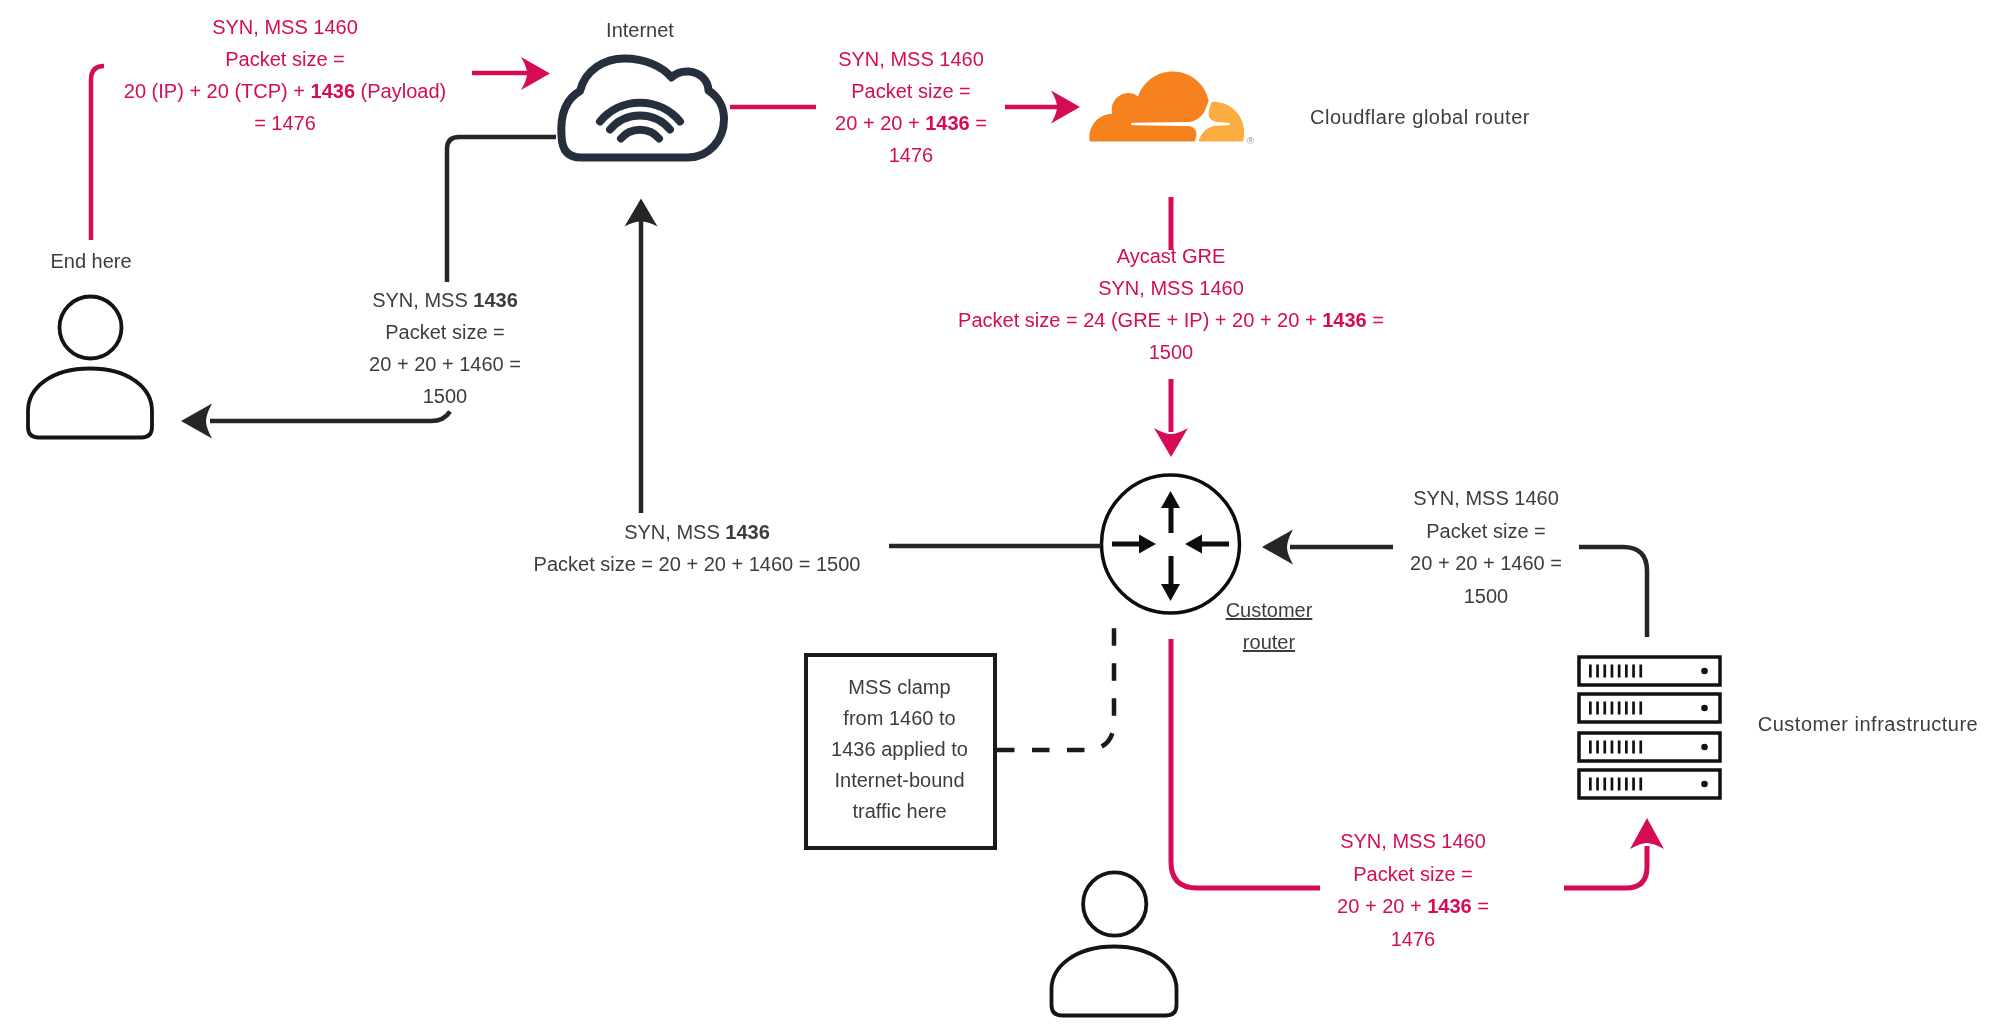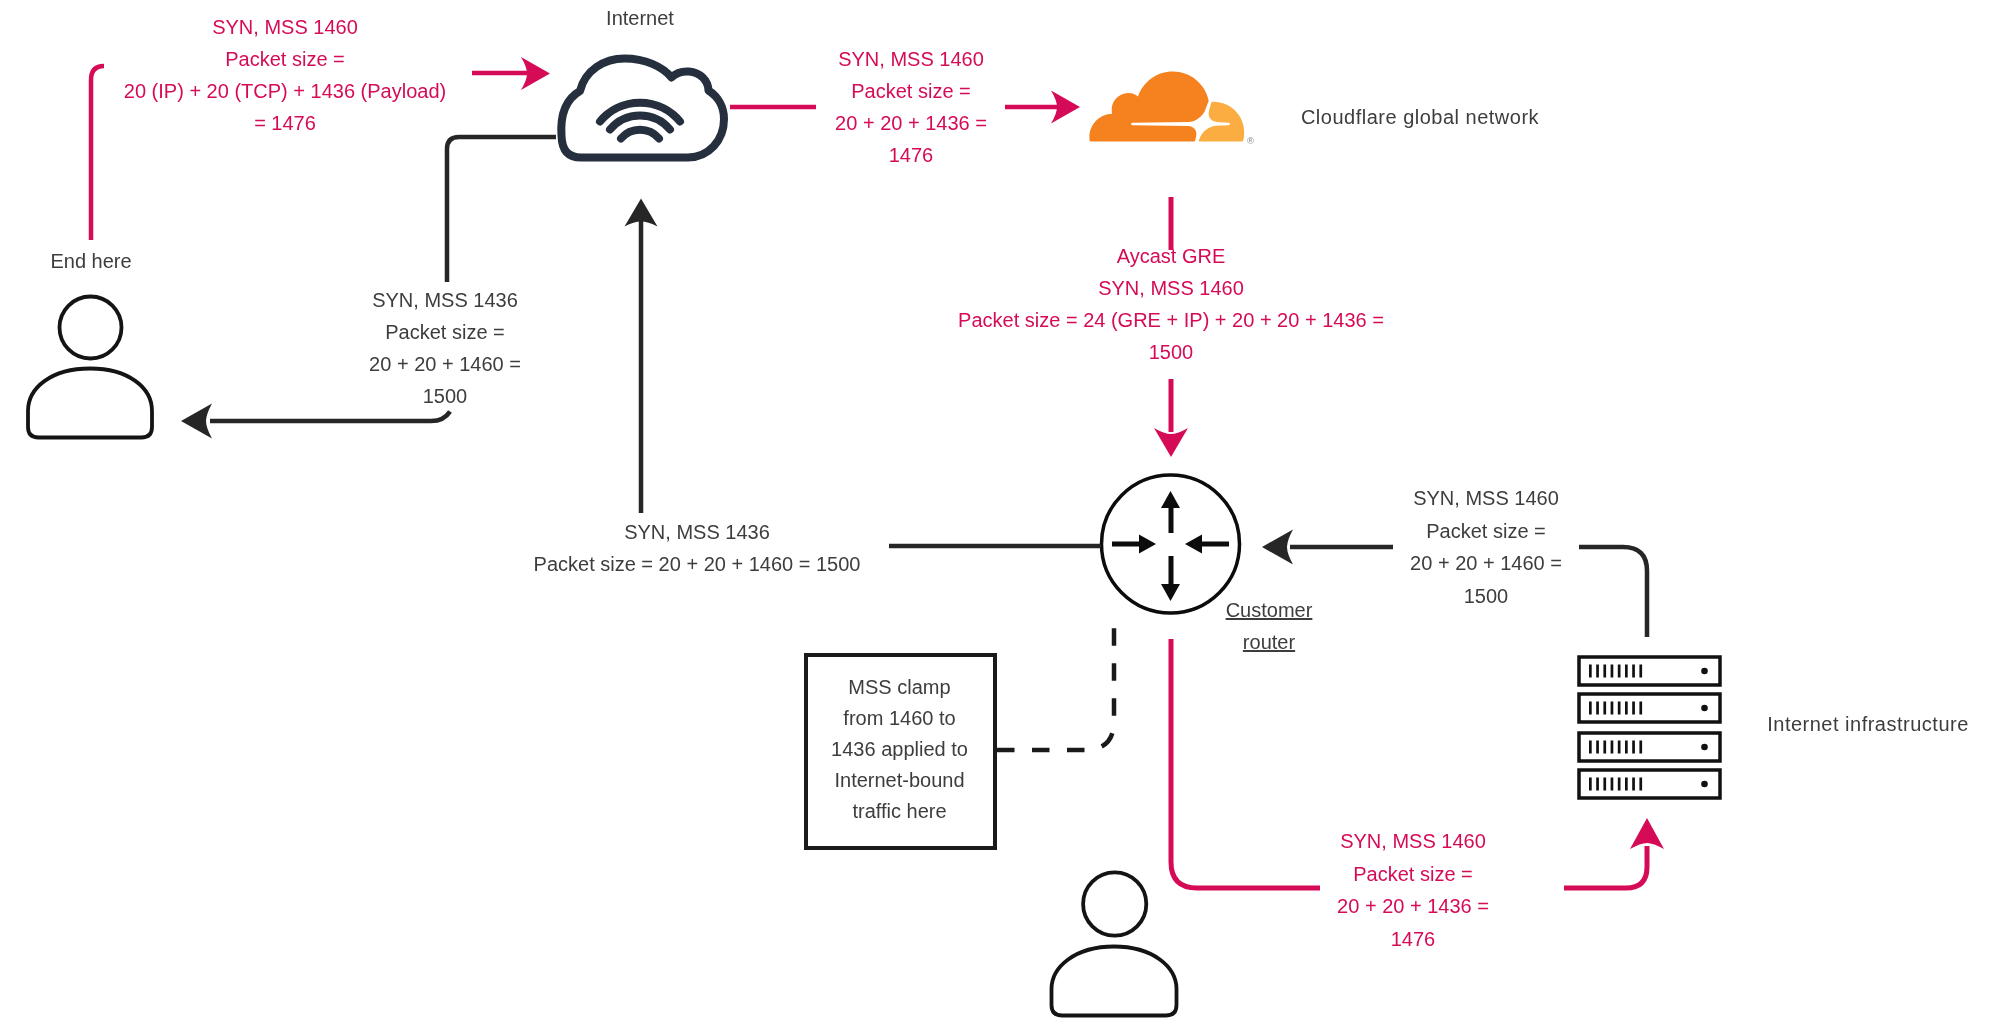--- a/index.html
+++ b/index.html
@@ -1,21 +1,21 @@
 <!DOCTYPE html>
 <html><head>
 <meta charset="utf-8">
 <style>
 html,body{margin:0;padding:0;background:#fff;}
 body{width:1999px;height:1034px;position:relative;overflow:hidden;
   font-family:"Liberation Sans",sans-serif;}
 .t{position:absolute;text-align:center;white-space:nowrap;
   font-size:20px;line-height:32px;color:#3d3d3d;transform:translateX(-50%);}
 .pink{color:#d60b58;}
-b{font-weight:normal;}
+b{font-weight:bold;}
 svg{position:absolute;left:0;top:0;}
 </style>
 </head>
 <body>
 <svg width="1999" height="1034" viewBox="0 0 1999 1034" fill="none">
 
   <path d="M104,66 Q91,66 91,80 L91,240" stroke="#d60b58" stroke-width="4.5" fill="none"></path>
 
   <line x1="472" y1="73" x2="528" y2="73" stroke="#d60b58" stroke-width="4.5"></line>
   <path d="M550,73.5 L521,57 Q527,67 527,73.5 Q527,80 521,90 Z" fill="#d60b58"></path>
@@ -125,24 +125,24 @@
   </g>
 
   <circle cx="90.5" cy="327.5" r="31" stroke="#141414" stroke-width="3.8" fill="#fff"></circle>
   <path d="M28,427 L28,411 C28,388 51,368.5 90,368.5 C129,368.5 152,388 152,411 L152,427 Q152,437.5 141.5,437.5 L38.5,437.5 Q28,437.5 28,427 Z" stroke="#141414" stroke-width="3.8" fill="#fff"></path>
 
   <circle cx="1114.7" cy="904" r="31.6" stroke="#141414" stroke-width="3.8" fill="#fff"></circle>
   <path d="M1051.5,1005 L1051.5,989 C1051.5,967 1075,946.5 1114,946.5 C1153,946.5 1176.5,967 1176.5,989 L1176.5,1005 Q1176.5,1015.5 1166,1015.5 L1062,1015.5 Q1051.5,1015.5 1051.5,1005 Z" stroke="#141414" stroke-width="3.8" fill="#fff"></path>
 </svg>
 
 <div class="t pink" style="left:285px;top:11px;">SYN, MSS 1460<br>Packet size =<br>20 (IP) + 20 (TCP) + <b>1436</b> (Payload)<br>= 1476</div>
-<div class="t" style="left:640px;top:2px;">Internet</div>
+<div class="t" style="left:640px;top:14px;">Internet</div>
 <div class="t pink" style="left:911px;top:43px;">SYN, MSS 1460<br>Packet size =<br>20 + 20 + <b>1436</b> =<br>1476</div>
-<div class="t" style="left:1420px;top:101px;letter-spacing:0.5px;">Cloudflare global network</div>
+<div class="t" style="left:1420px;top:101px;letter-spacing:0.5px;">Cloudflare global router</div>
 <div class="t pink" style="left:1171px;top:240px;">Aycast GRE<br>SYN, MSS 1460<br>Packet size = 24 (GRE + IP) + 20 + 20 + <b>1436</b> =<br>1500</div>
 <div class="t" style="left:91px;top:245px;">End here</div>
 <div class="t" style="left:445px;top:284px;">SYN, MSS <b>1436</b><br>Packet size =<br>20 + 20 + 1460 =<br>1500</div>
 <div class="t" style="left:697px;top:516px;">SYN, MSS <b>1436</b><br>Packet size = 20 + 20 + 1460 = 1500</div>
 <div class="t" style="left:1269px;top:594px;text-decoration:underline;">Customer<br>router</div>
 <div class="t" style="left:1486px;top:482px;line-height:32.7px;">SYN, MSS 1460<br>Packet size =<br>20 + 20 + 1460 =<br>1500</div>
-<div class="t" style="left:1868px;top:708px;letter-spacing:0.5px;">Internet infrastructure</div>
+<div class="t" style="left:1868px;top:708px;letter-spacing:0.5px;">Customer infrastructure</div>
 <div class="t" style="left:899.5px;top:672px;line-height:31px;">MSS clamp<br>from 1460 to<br>1436 applied to<br>Internet-bound<br>traffic here</div>
 <div class="t pink" style="left:1413px;top:825px;line-height:32.7px;">SYN, MSS 1460<br>Packet size =<br>20 + 20 + <b>1436</b> =<br>1476</div>
 
 </body></html>

